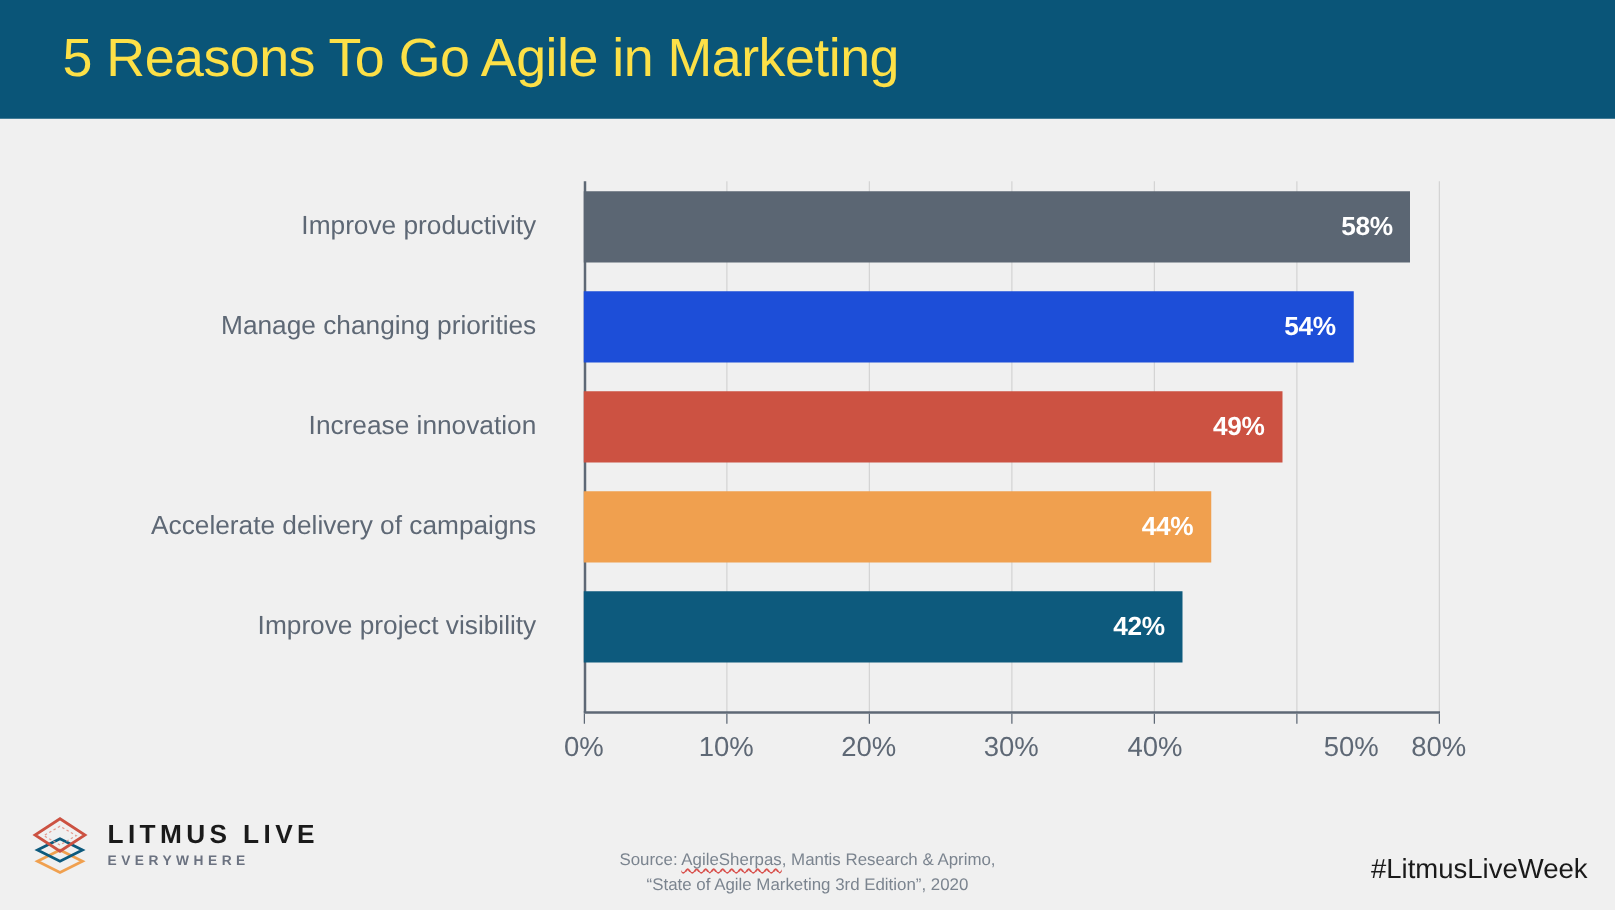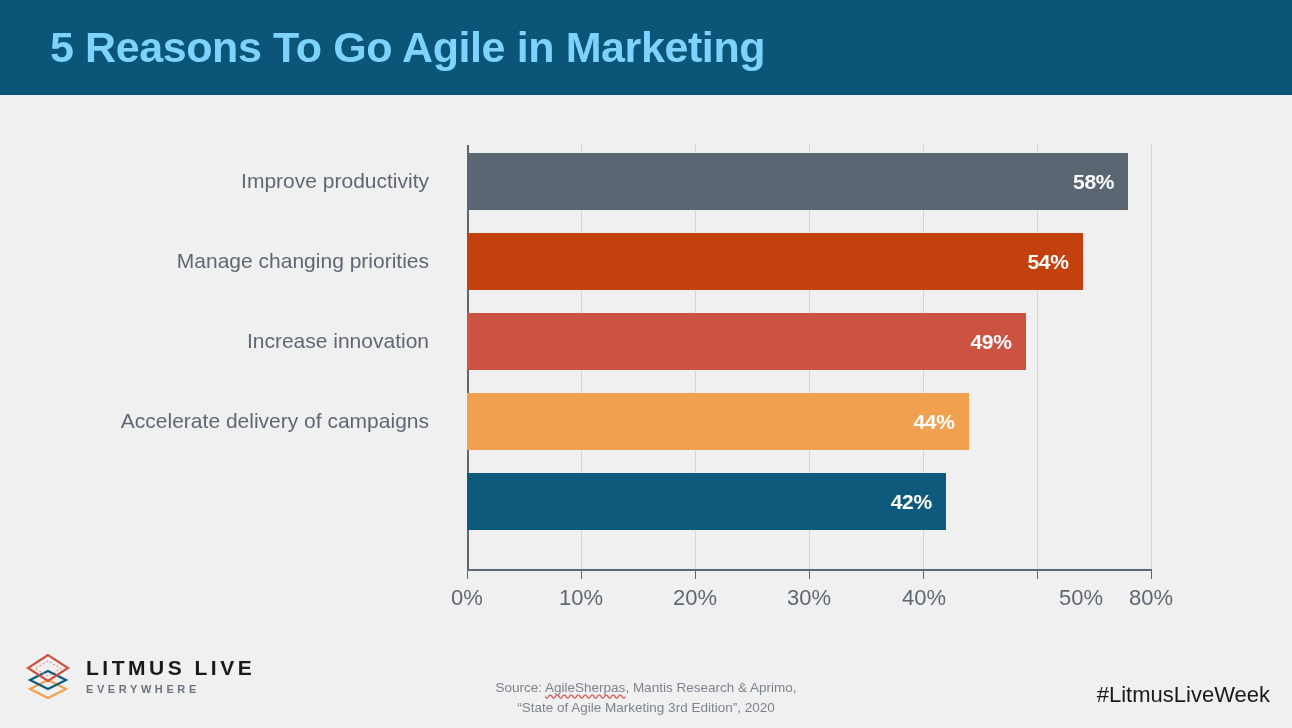--- a/index.html
+++ b/index.html
@@ -20,23 +20,23 @@
   #header-band {
     position: absolute;
     left: 0; top: 0;
     width: 1292px;
     height: 95px;
     background: #0a5578;
     display: flex;
     align-items: center;
   }
   #slide-title {
-    color: #7dd3fc;
+    color: #fde047;
     font-size: 43px;
-    font-weight: bold;
+    font-weight: normal;
     letter-spacing: -0.4px;
     margin-left: 50px;
     white-space: nowrap;
   }
 
   
   #chart-area {
     position: absolute;
     left: 0; top: 95px;
     width: 1292px;
@@ -213,21 +213,21 @@
     <div class="xtick-label" style="left: 1037px; margin-left: 44px;">50%</div>
     <div class="tickmark" style="left: 1151px;"></div>
     <div class="xtick-label" style="left: 1151px;">80%</div>
     <div class="bar-row" style="top: 58px; width: 661.2px;">
       <div class="bar" style="width: 661.2px; background: rgb(91, 102, 115); padding-left: 22px;">
         <span class="bar-value">58%</span>
       </div>
     </div>
     <div class="cat-label-wrap" style="top: 73.5px;">Improve productivity</div>
     <div class="bar-row" style="top: 138px; width: 615.6px;">
-      <div class="bar" style="width: 615.6px; background: #c2410c;">
+      <div class="bar" style="width: 615.6px; background: #1d4ed8;">
         <span class="bar-value">54%</span>
       </div>
     </div>
     <div class="cat-label-wrap" style="top: 153.5px;">Manage changing priorities</div>
     <div class="bar-row" style="top: 218px; width: 477px;">
       <div class="bar" style="width: 558.6px; background: rgb(204, 82, 66);">
         <span class="bar-value">49%</span>
       </div>
     </div>
     <div class="cat-label-wrap" style="top: 233.5px;">Increase innovation</div>
@@ -235,20 +235,21 @@
       <div class="bar" style="width: 501.6px; background: rgb(240, 160, 79);">
         <span class="bar-value">44%</span>
       </div>
     </div>
     <div class="cat-label-wrap" style="top: 313.5px;">Accelerate delivery of campaigns</div>
     <div class="bar-row" style="top: 378px; width: 478.8px;">
       <div class="bar" style="width: 478.8px; background: rgb(13, 90, 125);">
         <span class="bar-value">42%</span>
       </div>
     </div>
+    <div class="cat-label-wrap" style="top: 393.5px;">Improve project visibility</div>
   </div>
 
 <div id="footer">
 
   <div id="logo-block">
     <span id="logo-mark">
       <svg width="52" height="52" viewBox="0 0 52 52">
         <polygon points="26,30 8,39 26,48 44,39" fill="none" stroke="#f0a04f" stroke-width="2.2"></polygon>
         <polygon points="26,21 8,30 26,39 44,30" fill="none" stroke="#0d5a7d" stroke-width="2.2"></polygon>
         <polygon points="26,5 6,18 26,31 46,18" fill="none" stroke="#cc5242" stroke-width="2.2"></polygon>

